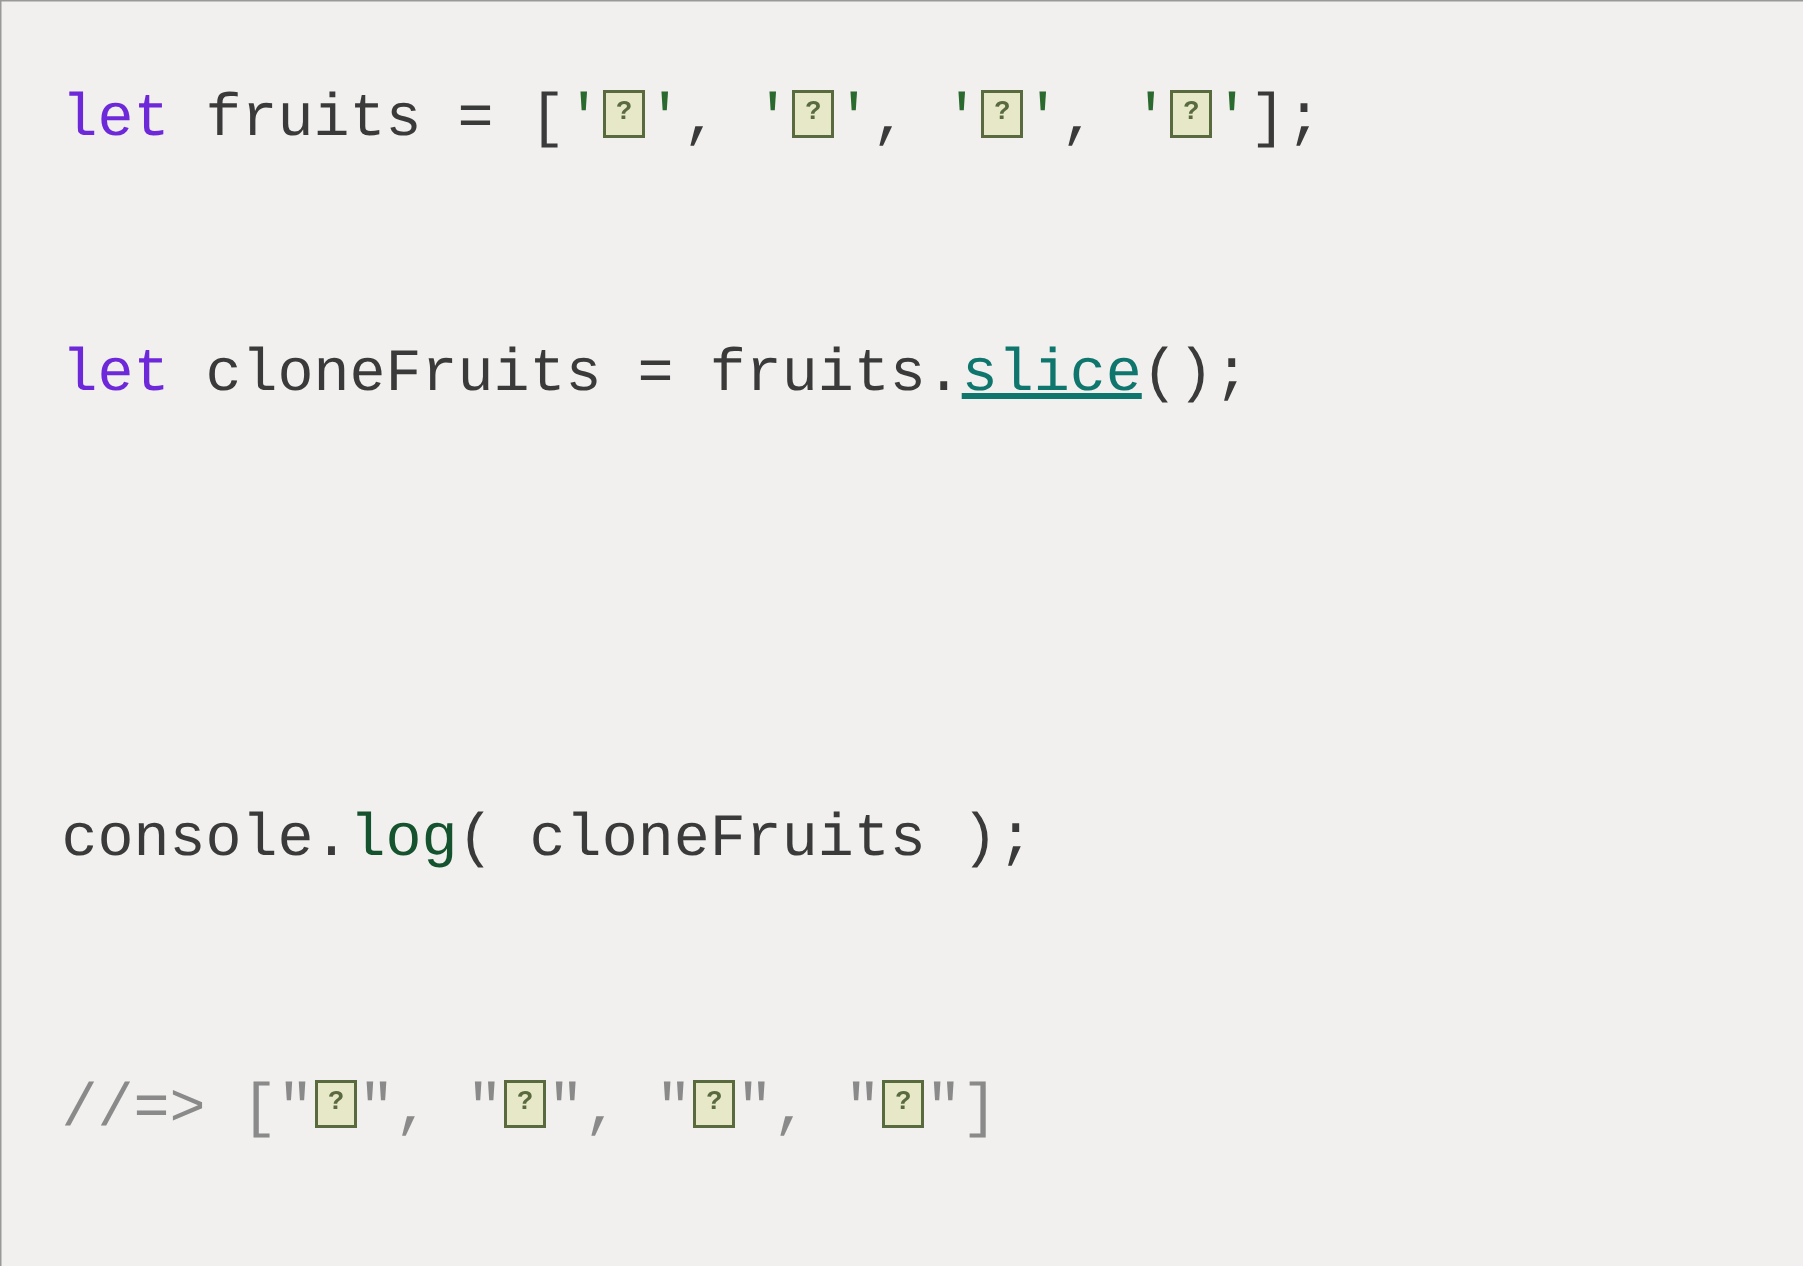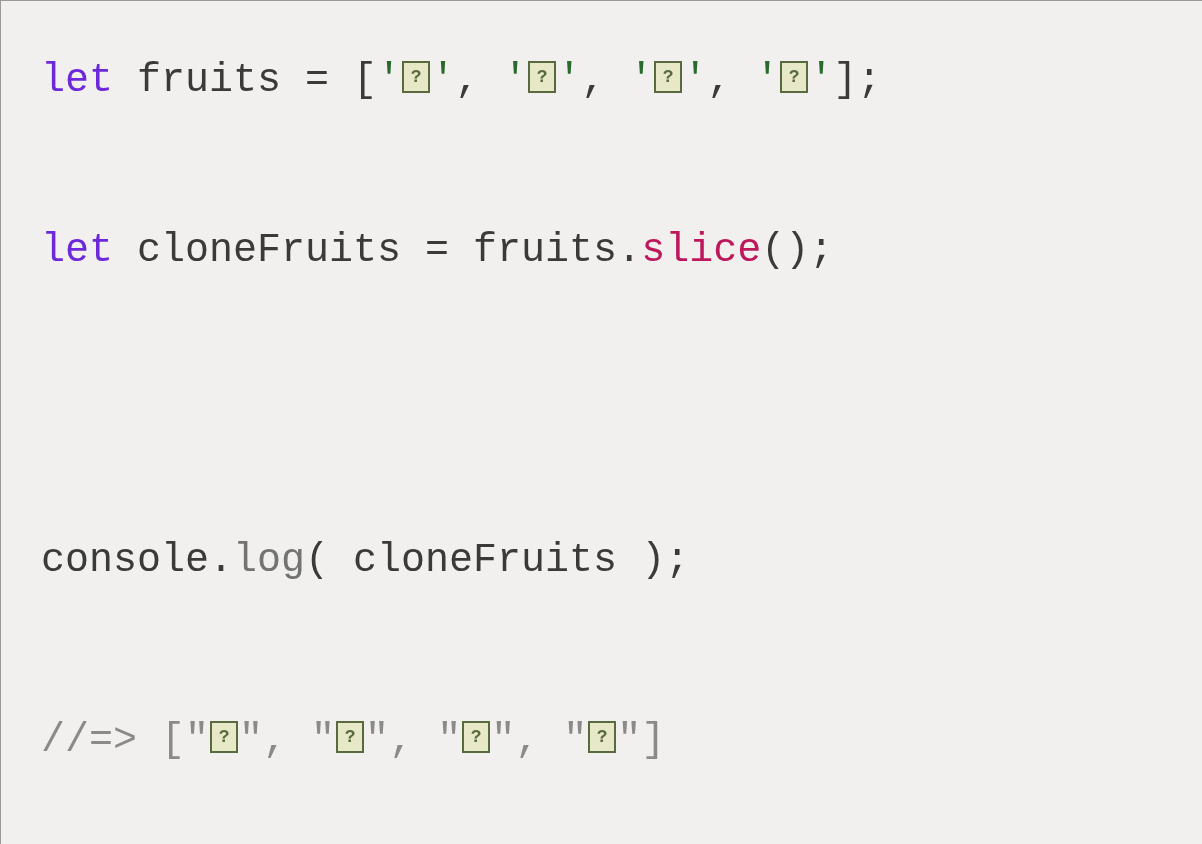--- a/index.html
+++ b/index.html
@@ -18,22 +18,22 @@
       font-size: 40px;
       line-height: 1.5;
       color: #3a3a3a;
       font-weight: 500;
     }
     .line {
       white-space: pre;
       margin-bottom: 10px;
     }
     .keyword { color: #6d28d9; }
-    .method-slice { color: #be185d; }
-    .method-log { color: #737373; margin-top: 38px; }
+    .method-slice { color: #0f766e; text-decoration: underline; }
+    .method-log { color: #14532d; margin-top: 38px; }
     .string-quote { color: #2b6a2f; }
     .comment { color: #8a8a8a; }
     .tofu {
       display: inline-block;
       width: 28px;
       height: 32px;
       border: 2px solid #5a6a3f;
       background: #e6e8c8;
       vertical-align: -2px;
       margin: 0 1px;

